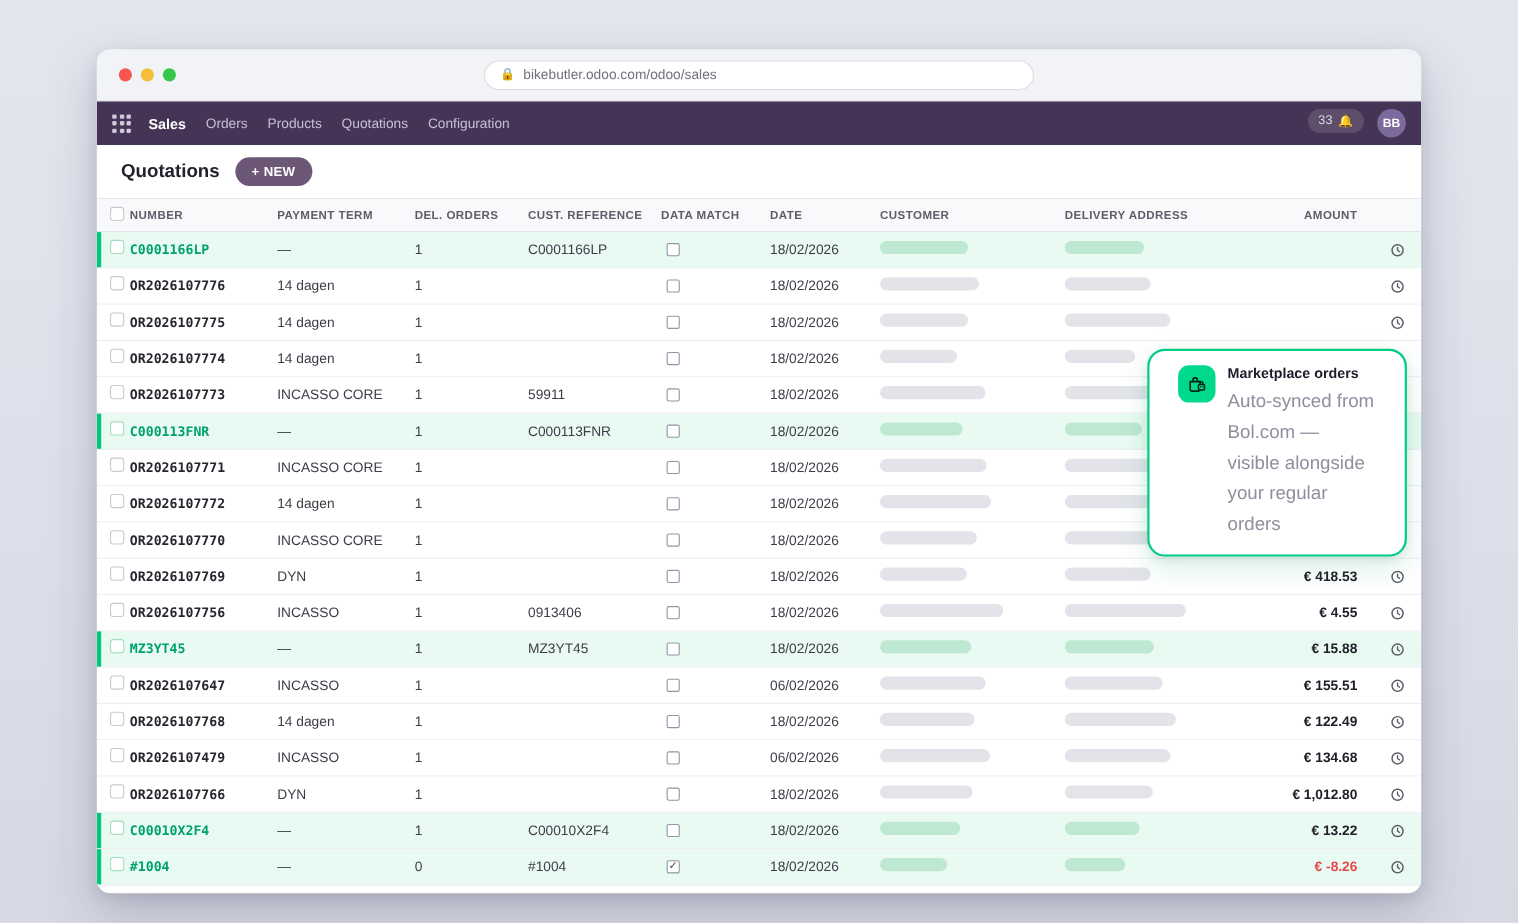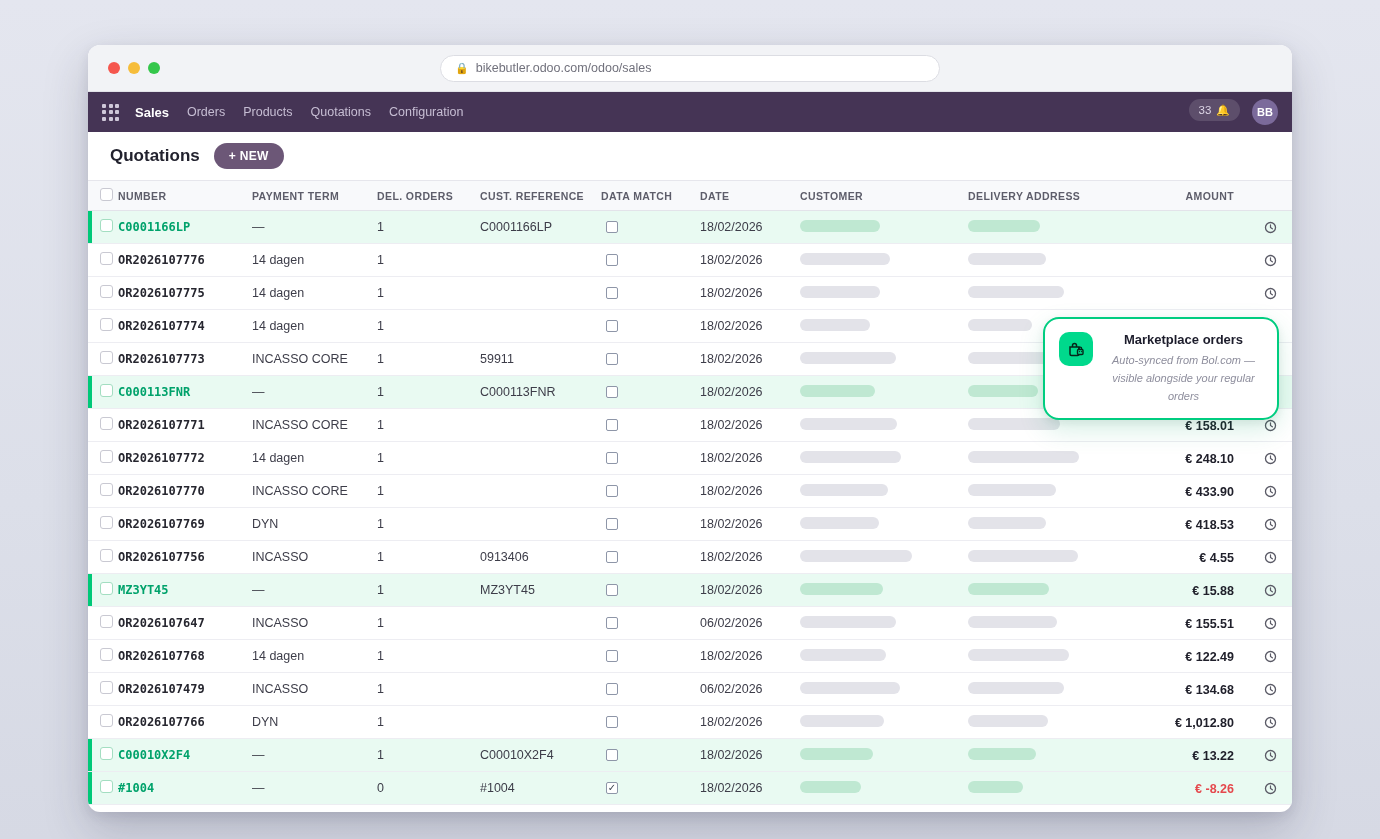--- a/index.html
+++ b/index.html
@@ -103,28 +103,28 @@
   .bar { height:12px; border-radius:6px; background:#e3e3e9; }
   .row.hl .bar { background:#bfe8d2; }
   .amt { font-size:12.5px; font-weight:bold; color:#20202b; white-space:nowrap; }
   .amt.neg { color:#e5484d; }
   .clocksvg { display:block; }
   
   .tooltip {
     position:absolute; left:955px; top:137px; width:236px; z-index:30;
     background:#ffffff; border:2px solid #00cd80; border-radius:16px;
     box-shadow:0 10px 26px rgba(0,160,100,.16), 0 3px 9px rgba(0,0,0,.07);
-    padding:13px 14px; display:flex; gap:11px;text-align:center;
+    padding:13px 26px; display:flex; gap:11px;
   }
   .tt-icon {
     width:34px; height:34px; flex:none; border-radius:10px; background:#00d98c;
     display:flex; align-items:center; justify-content:center;
   }
   .tt-title { font-size:13px; font-weight:bold; color:#1c1c2b; margin-bottom:4px; }
-  .tt-body { font-size:11px; color:#8e8e9d; line-height:1.65;font-style:italic; }
+  .tt-body { font-size:17px; color:#8e8e9d; line-height:1.65; }
 </style>
 </head>
 <body>
 
 <div class="window">
 
   <div class="chrome">
     <div class="lights">
       <span class="light red"></span>
       <span class="light yellow"></span>

